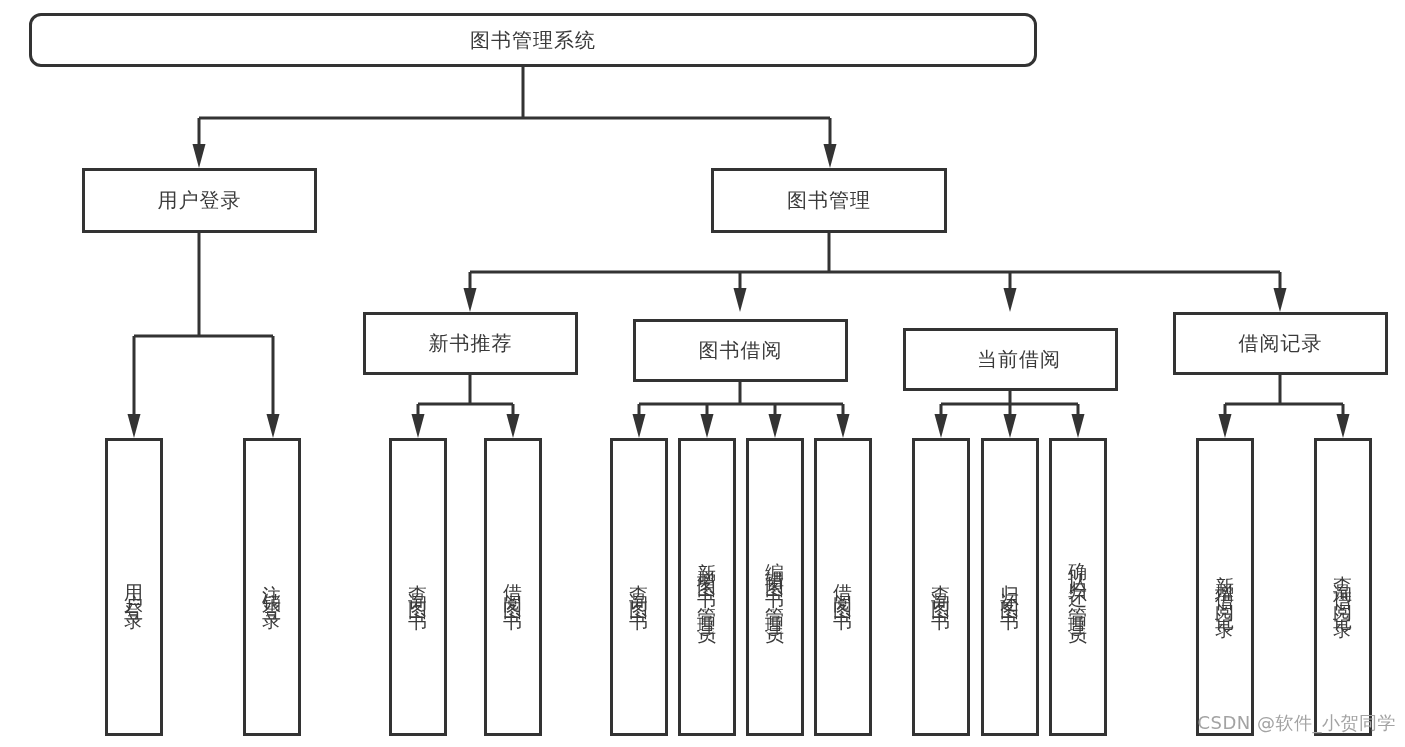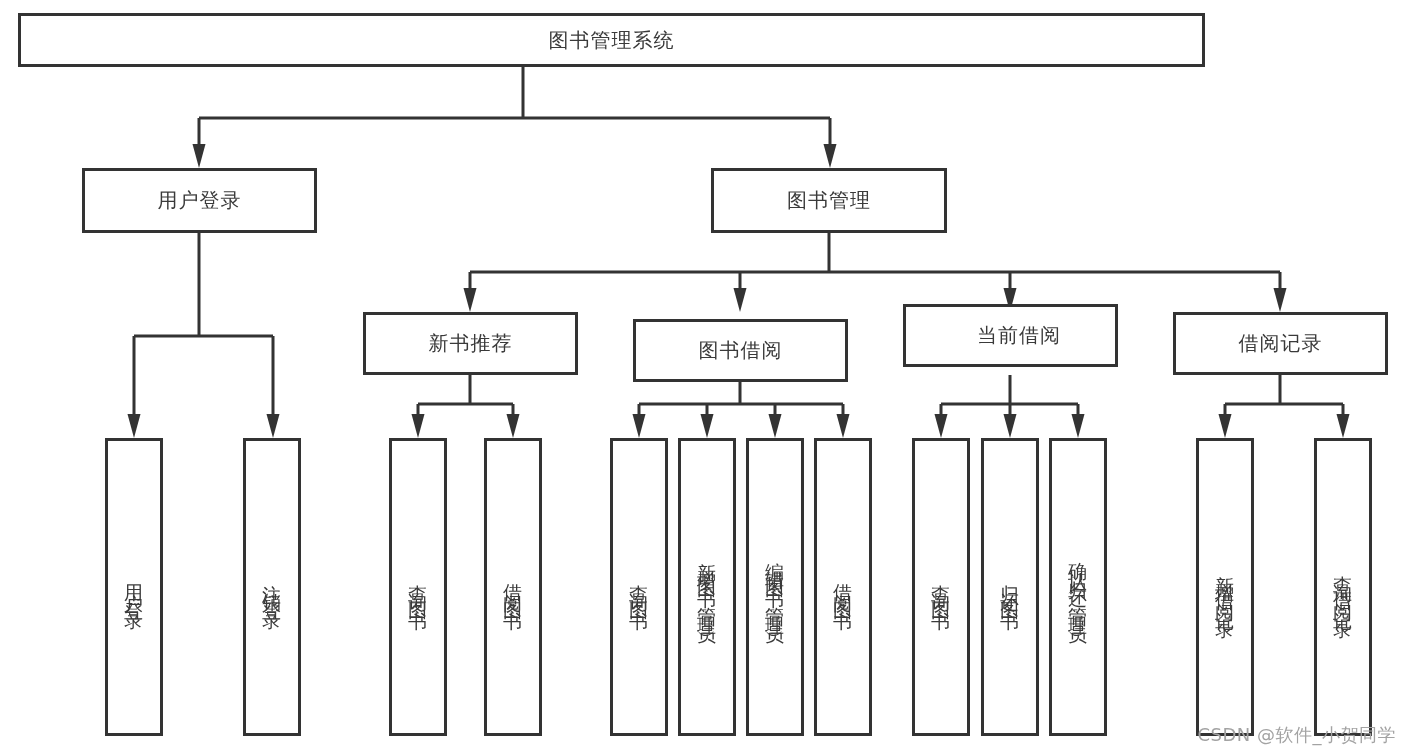--- a/index.html
+++ b/index.html
@@ -50,21 +50,21 @@
   .leaf {
     writing-mode: vertical-rl;
     text-orientation: mixed;
     font-size: 19px;
     letter-spacing: 9px;
     line-height: 1;
   }
   #watermark {
     position: absolute;
     right: 9px;
-    bottom: 0;
+    bottom: 12px;
     font-size: 18px;
     color: var(--watermark);
     letter-spacing: 0.5px;
     white-space: nowrap;
   }
 </style>
 </head>
 <body>
 
 <div id="canvas">
@@ -98,28 +98,28 @@
     <path d="M1010 375 V404 M941 404 H1078 M941 404 V416 M1010 404 V416 M1078 404 V416"></path>
     <polygon points="934.5,414 947.5,414 941,438"></polygon>
     <polygon points="1003.5,414 1016.5,414 1010,438"></polygon>
     <polygon points="1071.5,414 1084.5,414 1078,438"></polygon>
 
     <path d="M1280 375 V404 M1225 404 H1343 M1225 404 V416 M1343 404 V416"></path>
     <polygon points="1218.5,414 1231.5,414 1225,438"></polygon>
     <polygon points="1336.5,414 1349.5,414 1343,438"></polygon>
   </svg>
 
-  <div class="box hnode" style="left:18px; top:13px; width:1187px; height:54px;">图书管理系统</div>
+  <div class="box hnode" style="left:29px; top:13px; width:1008px; height:54px;border-radius:12px;">图书管理系统</div>
 
   <div class="box hnode" style="left:82px; top:168px; width:235px; height:65px;">用户登录</div>
   <div class="box hnode" style="left:711px; top:168px; width:236px; height:65px;">图书管理</div>
 
   <div class="box hnode" style="left:363px; top:312px; width:215px; height:63px;">新书推荐</div>
   <div class="box hnode" style="left:633px; top:312px; width:215px; height:63px;margin-top:7px;">图书借阅</div>
-  <div class="box hnode" style="left:903px; top:304px; width:215px; height:63px;padding-left:17px;">当前借阅</div>
+  <div class="box hnode" style="left:903px; top:328px; width:215px; height:63px;padding-left:17px;">当前借阅</div>
   <div class="box hnode" style="left:1173px; top:312px; width:215px; height:63px;text-align:center;">借阅记录</div>
 
   <div class="box leaf" style="left:105px; top:438px; width:58px; height:298px;">用户登录</div>
   <div class="box leaf" style="left:243px; top:438px; width:58px; height:298px;">注销登录</div>
 
   <div class="box leaf" style="left:389px; top:438px; width:58px; height:298px;">查询图书</div>
   <div class="box leaf" style="left:484px; top:438px; width:58px; height:298px;">借阅图书</div>
 
   <div class="box leaf" style="left:610px; top:438px; width:58px; height:298px;">查询图书</div>
   <div class="box leaf" style="left:678px; top:438px; width:58px; height:298px;">新增图书（管理员）</div>

